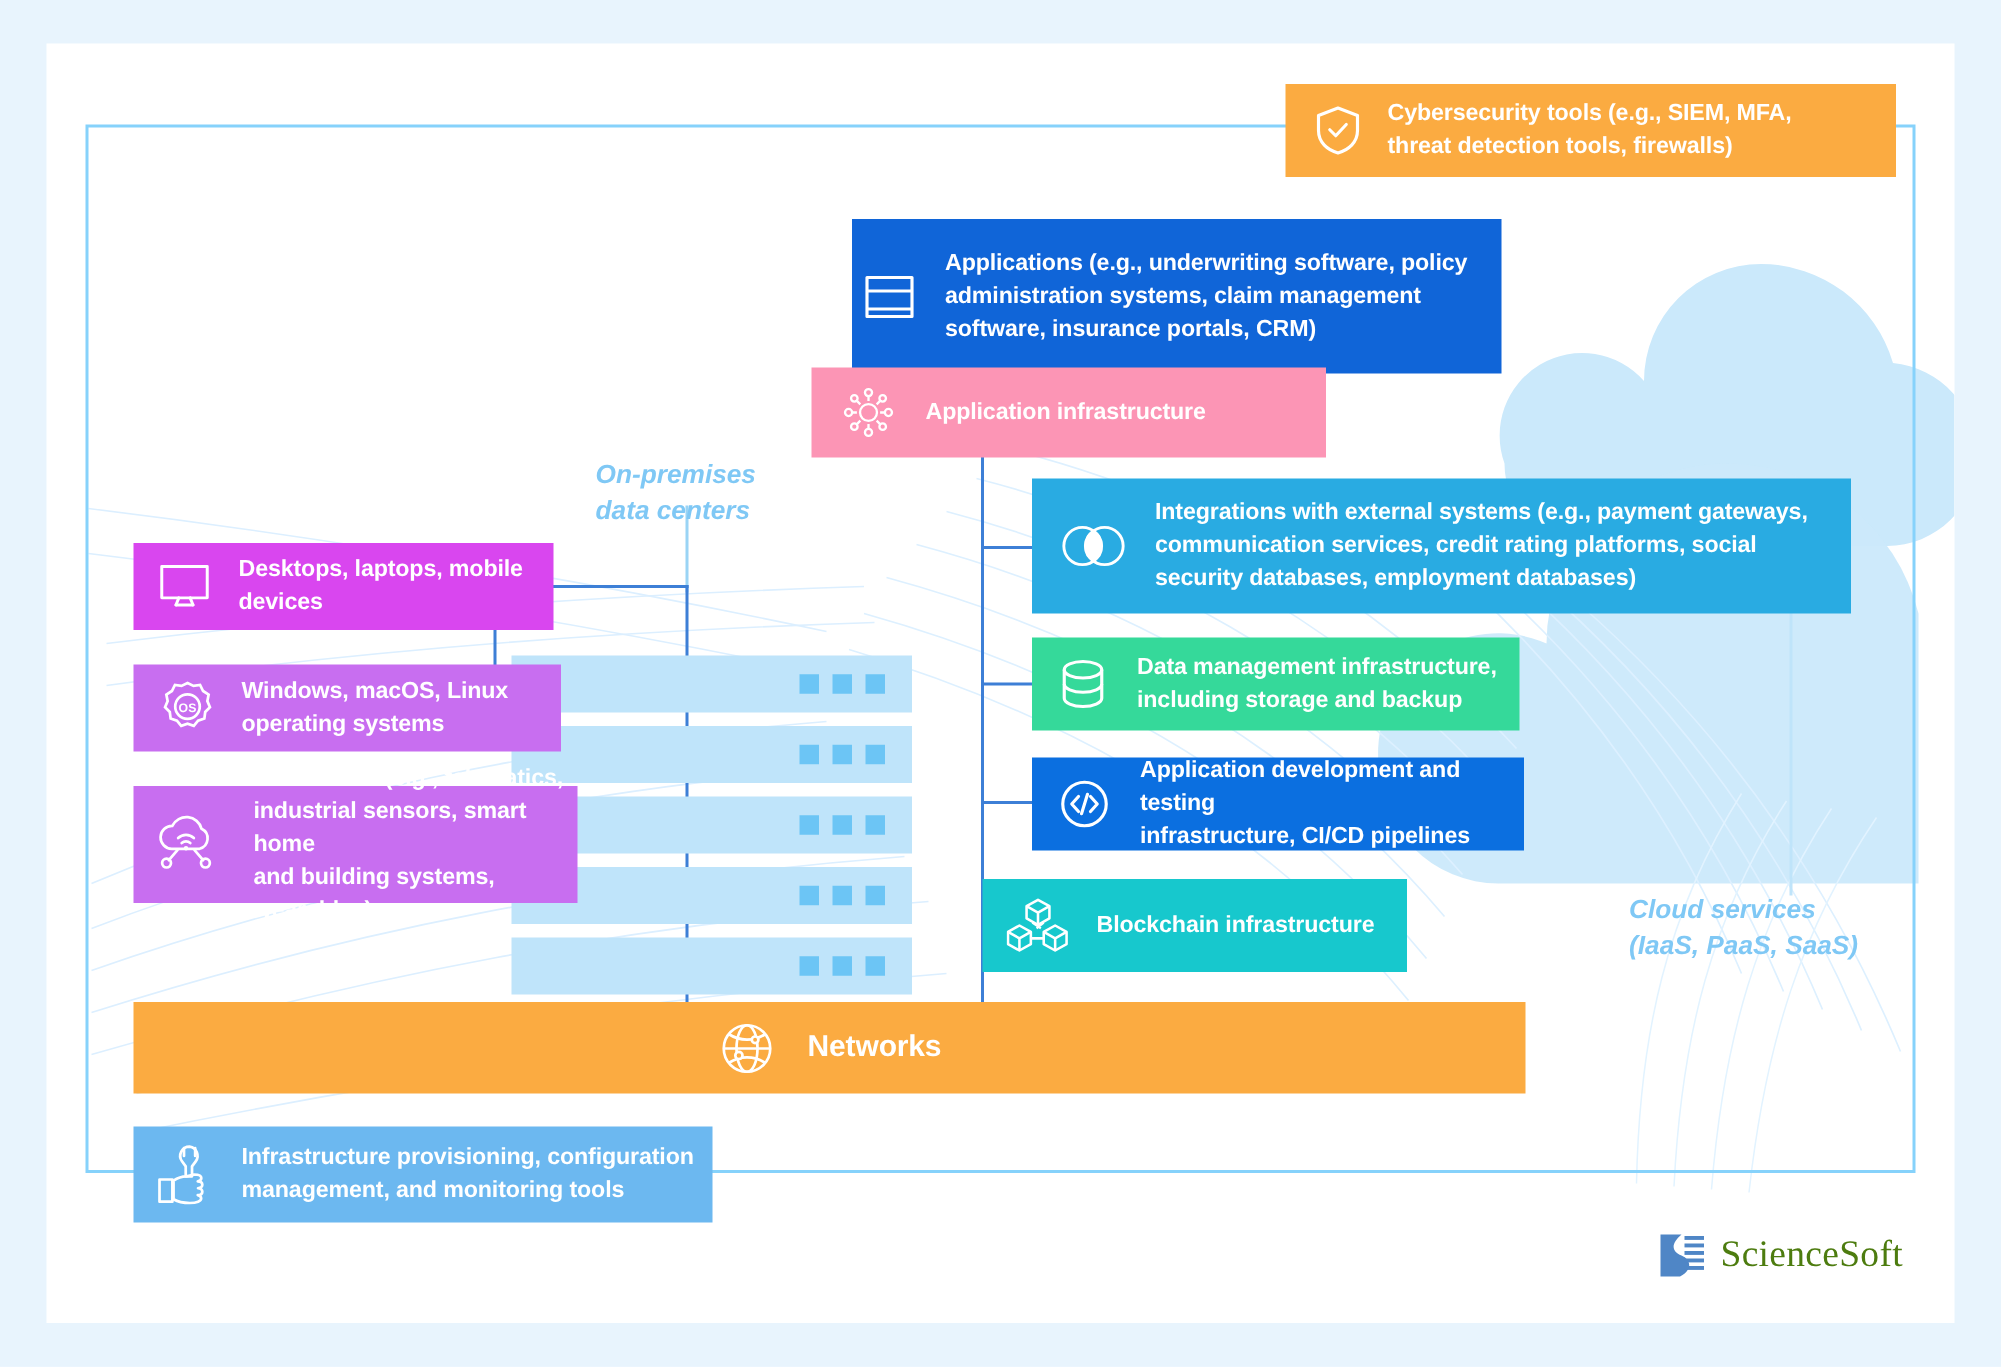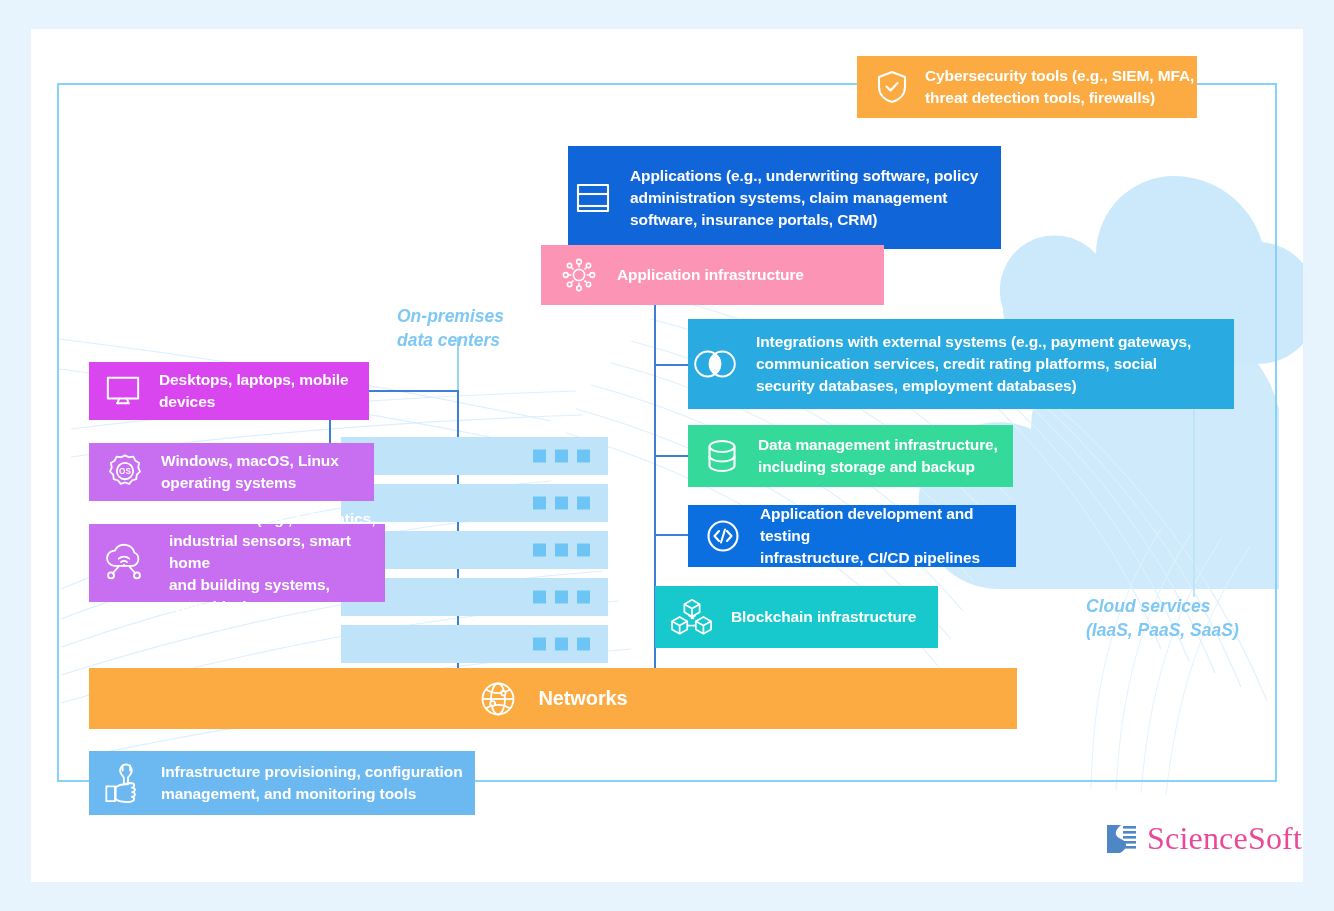--- a/index.html
+++ b/index.html
@@ -87,22 +87,22 @@
   .ln.pale { background: #9ad4f5; width: 2px; }
   
   .logo {
     position: absolute;
     display: flex;
     align-items: center;
     gap: 9px;
   }
   .logo-text {
     font-family: "Liberation Serif", serif;
-    font-size: 32px;
-    color: #ec4899;
+    font-size: 25px;
+    color: #4d7c0f;
     letter-spacing: 0.2px;
     white-space: nowrap;
   }
 </style>
 </head>
 <body>
 
 <div id="stage">
   <div id="canvas">
 
@@ -224,21 +224,21 @@
           <i></i>
           <i></i>
         </span>
     </div>
 
     <div class="anno" style="left:366px; top:276px;">On-premises
 data centers</div>
     <div class="anno" style="left:1055px; top:566px;">Cloud services
 (IaaS, PaaS, SaaS)</div>
 
-    <div class="card" style="left:826px; top:27px; width:340px; height:62px; background:#fbab41; padding-left:18px; gap:16px;">
+    <div class="card" style="left:826px; top:27px; width:407px; height:62px; background:#fbab41; padding-left:18px; gap:16px;">
       <span class="ic">
         <svg width="34" height="36" viewBox="0 0 34 36" fill="none" stroke="#fff" stroke-width="2.1" stroke-linecap="round" stroke-linejoin="round">
           <path d="M17 3 L30 8 V18 C30 26 24 31 17 33 C10 31 4 26 4 18 V8 Z"></path>
           <path d="M11.5 17.5 L15.5 21.5 L22.5 14"></path>
         </svg>
       </span>
       <span class="tx">Cybersecurity tools (e.g., SIEM, MFA,
 threat detection tools, firewalls)</span>
     </div>
 
@@ -267,21 +267,21 @@
             <circle cx="36.6" cy="22" r="2.6"></circle>
           <circle cx="11.6" cy="11.6" r="2.4"></circle>
             <circle cx="32.4" cy="11.6" r="2.4"></circle>
           <circle cx="11.6" cy="32.4" r="2.4"></circle>
             <circle cx="32.4" cy="32.4" r="2.4"></circle>
         </svg>
       </span>
       <span class="tx">Application infrastructure</span>
     </div>
 
-    <div class="card" style="left:657px; top:290px; width:546px; height:90px; background:#29abe2; padding-left:4px; gap:18px;">
+    <div class="card" style="left:657px; top:290px; width:546px; height:90px; background:#29abe2; padding-left:18px; gap:18px;">
       <span class="ic">
         <svg width="46" height="34" viewBox="0 0 50 34" fill="none" stroke="#fff" stroke-width="2.1">
           <circle cx="17" cy="17" r="13.5"></circle>
           <circle cx="33" cy="17" r="13.5"></circle>
           <path d="M25 5.2 A13.5 13.5 0 0 1 25 28.8 A13.5 13.5 0 0 1 25 5.2 Z" fill="#fff" stroke="none"></path>
         </svg>
       </span>
       <span class="tx">Integrations with external systems (e.g., payment gateways,
 communication services, credit rating platforms, social
 security databases, employment databases)</span>

